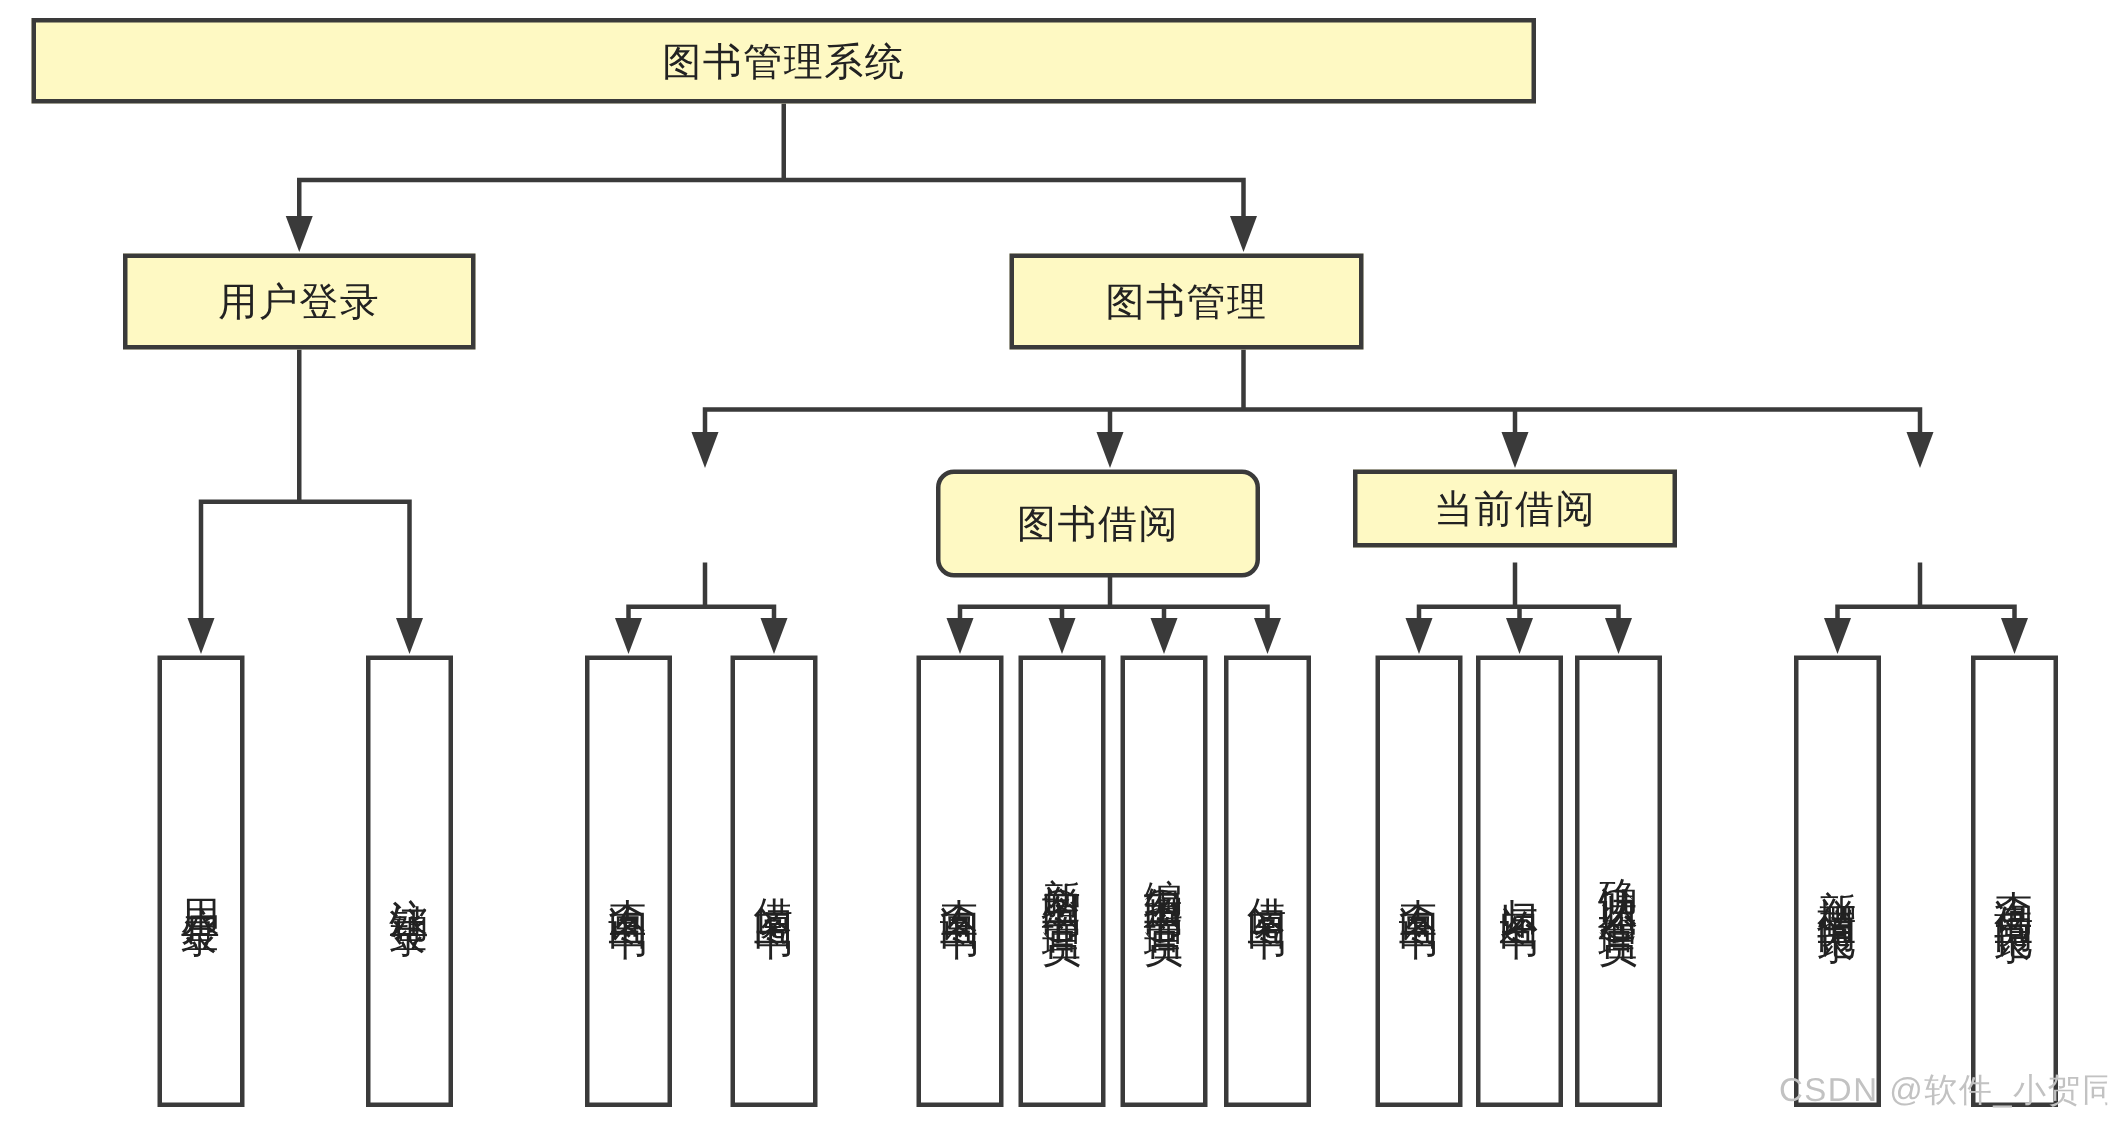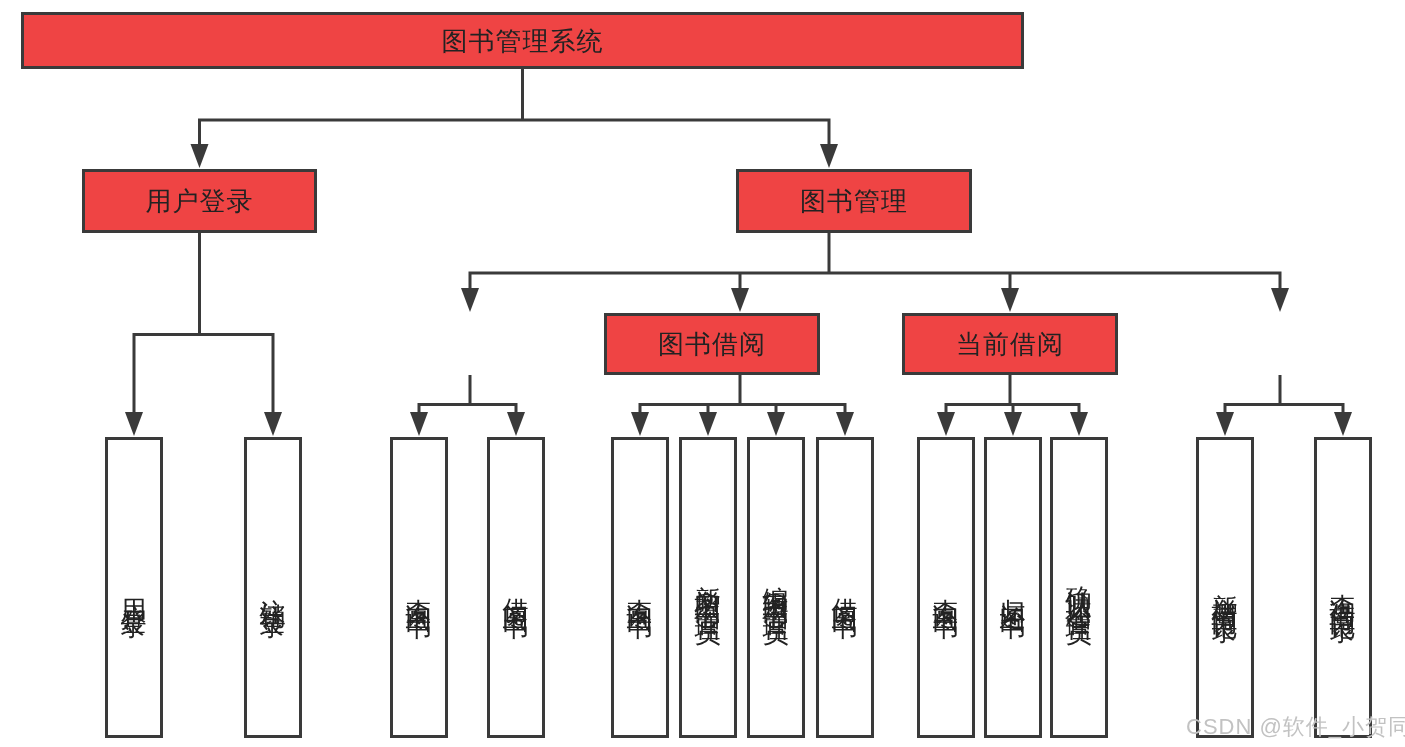--- a/index.html
+++ b/index.html
@@ -15,21 +15,21 @@
   .wires {
     position: absolute;
     left: 0; top: 0;
     width: 1405px; height: 747px;
     pointer-events: none;
   }
   .box {
     position: absolute;
     box-sizing: border-box;
     border: 3px solid #3a3a3a;
-    background: #ef4444;
+    background: #fef9c3;
     display: flex;
     align-items: center;
     justify-content: center;
     text-align: right;
     font-size: 26px;
     letter-spacing: 1px;
     line-height: 1;
     color: #222222;
   }
   .leaf {
@@ -102,24 +102,24 @@
       <polygon points="1004,412 1022,412 1013,436"></polygon>
       <polygon points="1070,412 1088,412 1079,436"></polygon>
       <polygon points="1216,412 1234,412 1225,436"></polygon>
       <polygon points="1334,412 1352,412 1343,436"></polygon>
     </g>
   </svg>
 
   <div class="box" style="left:21px; top:12px; width:1003px; height:57px;">图书管理系统</div>
 
   <div class="box" style="left:82px; top:169px; width:235px; height:64px;">用户登录</div>
-  <div class="box" style="left:736px; top:169px; width:236px; height:64px;">图书管理</div>
+  <div class="box" style="left:673px; top:169px; width:236px; height:64px;">图书管理</div>
 
-  <div class="box" style="left:604px; top:313px; width:216px; height:62px;">图书借阅</div>
-  <div class="box" style="left:902px; top:313px; width:216px; height:62px;">当前借阅</div>
+  <div class="box" style="left:624px; top:313px; width:216px; height:72px;border-radius:12px;">图书借阅</div>
+  <div class="box" style="left:902px; top:313px; width:216px; height:52px;">当前借阅</div>
 
   <div class="leaf" style="left:105px;">用户登录</div>
   <div class="leaf" style="left:244px;">注销登录</div>
   <div class="leaf" style="left:390px;">查询图书</div>
   <div class="leaf" style="left:487px;">借阅图书</div>
   <div class="leaf" style="left:611px;">查询图书</div>
   <div class="leaf" style="left:679px;">新增图书（管理员）</div>
   <div class="leaf" style="left:747px;">编辑图书（管理员）</div>
   <div class="leaf" style="left:816px;">借阅图书</div>
   <div class="leaf" style="left:917px;">查询图书</div>

